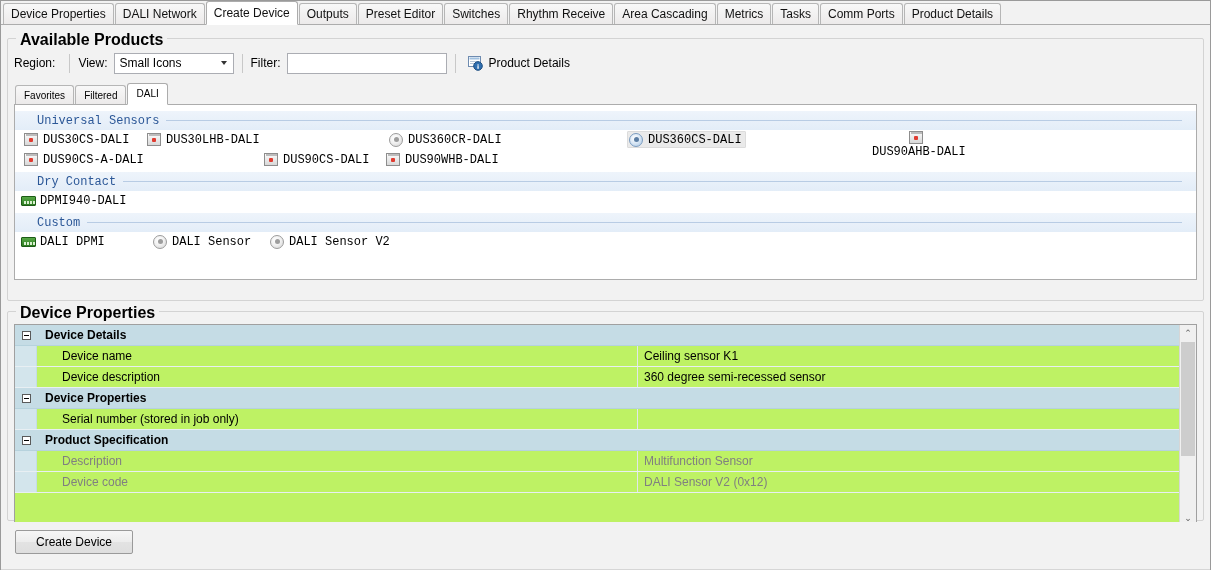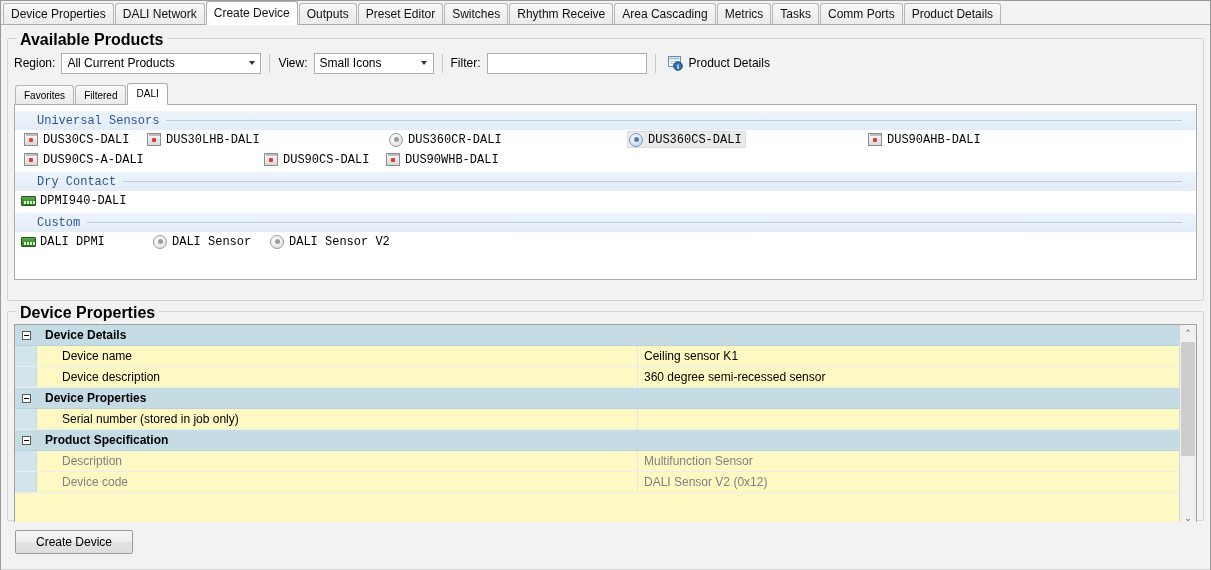--- a/index.html
+++ b/index.html
@@ -282,21 +282,21 @@
     width: 11px; height: 3px;
     background: repeating-linear-gradient(to right,#d8f0cf 0 2px, transparent 2px 3px);
   }
 
   
   .propgrid-wrap {
     position: relative;
     margin: 12px 6px 0 6px;
     height: 204px;
     border: 1px solid #a0a0a0;
-    background: #fef9c3;
+    background: #bef264;
     display: flex;
     overflow: hidden;
   }
   .propgrid {
     flex: 1;
     position: relative;
     overflow: hidden;
   }
   .pg-row {
     display: flex;
@@ -426,24 +426,20 @@
       <div class="tab">Product Details</div>
     </div>
 
   <div class="page">
 
     <div class="groupbox" id="available-products">
       <div class="gb-title">Available Products</div>
 
       <div class="toolbar">
         <span class="tb-label">Region:</span>
-        <div class="combo" id="region-combo">
-          <span class="cval">All Current Products</span>
-          <span class="carrow"></span>
-        </div>
 
         <div class="tb-sep"></div>
 
         <span class="tb-label">View:</span>
         <div class="combo" id="view-combo">
           <span class="cval">Small Icons</span>
           <span class="carrow"></span>
         </div>
 
         <div class="tb-sep"></div>
@@ -501,21 +497,21 @@
                   <span class="ic-round" style="position: absolute; left: 0px; top: 0px;"></span>
                 </span>
                 <span class="plabel">DUS360CR-DALI</span>
               </div>
               <div class="pitem selected" style="left: 612px; top: 1px;">
                 <span class="ic">
                   <span class="ic-round blue" style="position: absolute; left: 0px; top: 0px;"></span>
                 </span>
                 <span class="plabel">DUS360CS-DALI</span>
               </div>
-              <div class="pitem" style="left: 852px; top: 1px;">
+              <div class="pitem" style="left: 852px; top: 1px; flex-direction: column;">
                 <span class="ic">
                   <span class="ic-sensor-sq" style="position: absolute; left: 0px; top: 0px;"></span>
                 </span>
                 <span class="plabel">DUS90AHB-DALI</span>
               </div>
             </div>
             <div class="prow">
               <div class="pitem" style="left: 8px; top: 1px;">
                 <span class="ic">
                   <span class="ic-sensor-sq" style="position: absolute; left: 0px; top: 0px;"></span>

